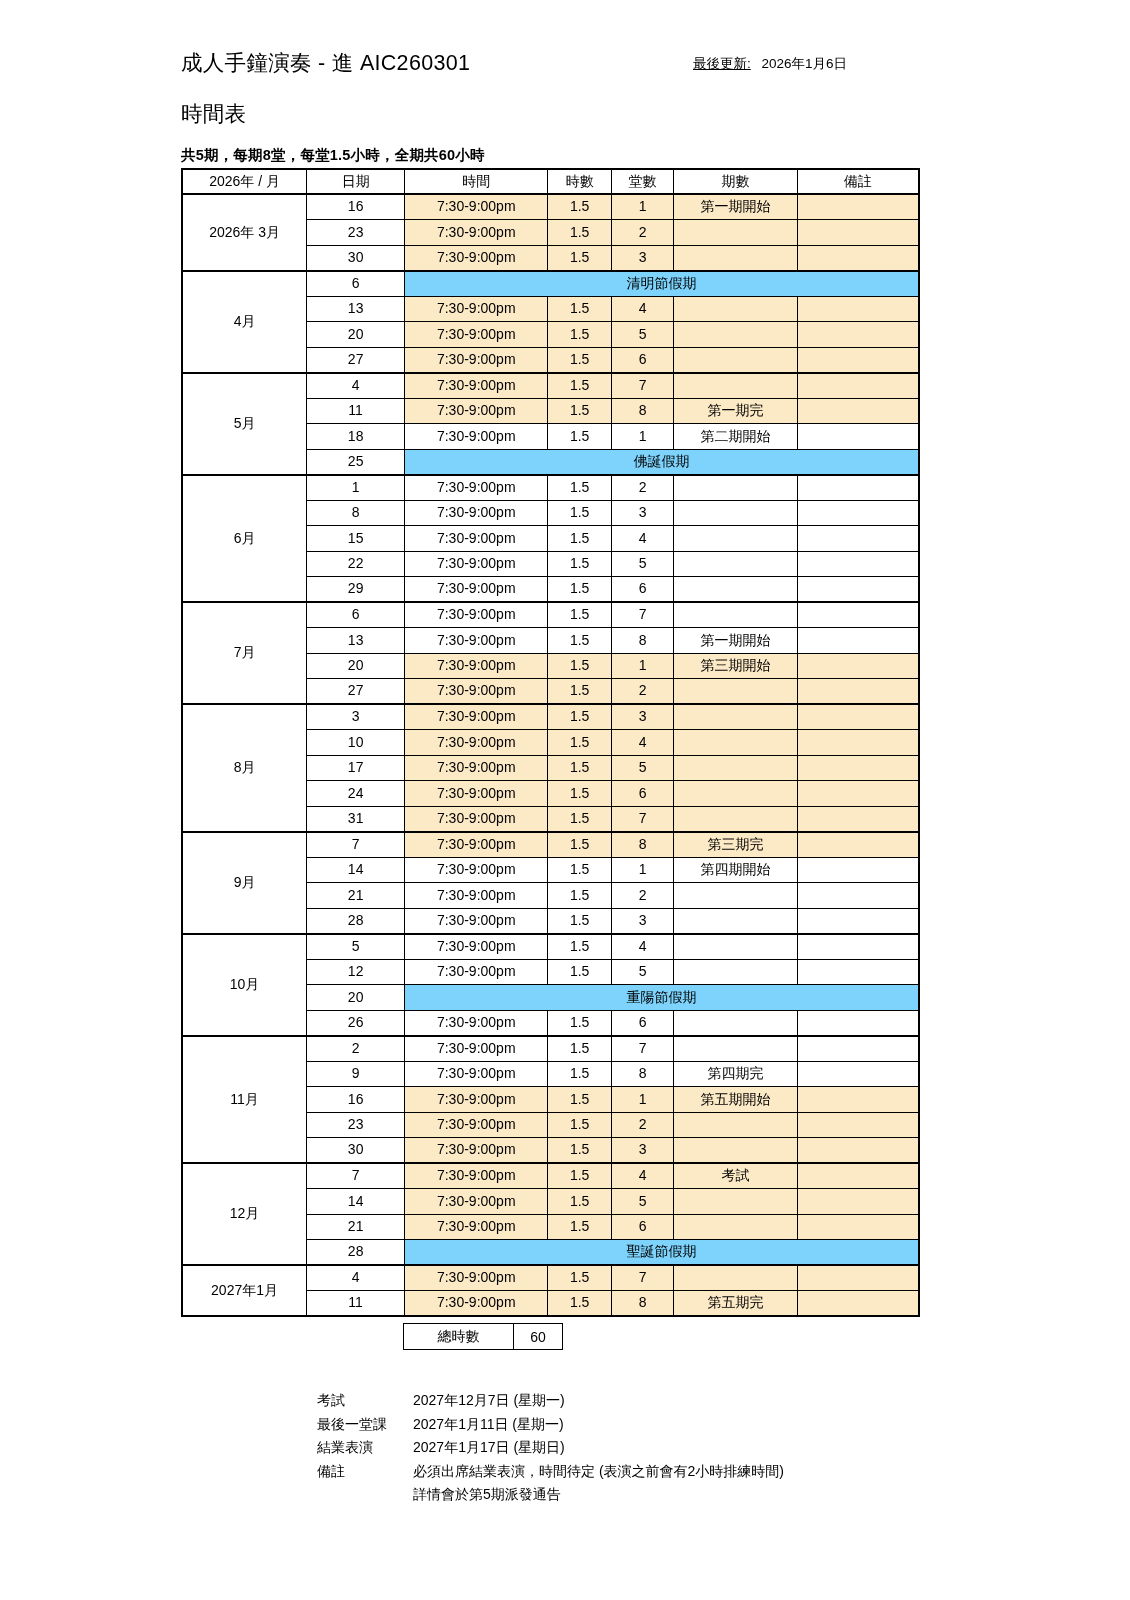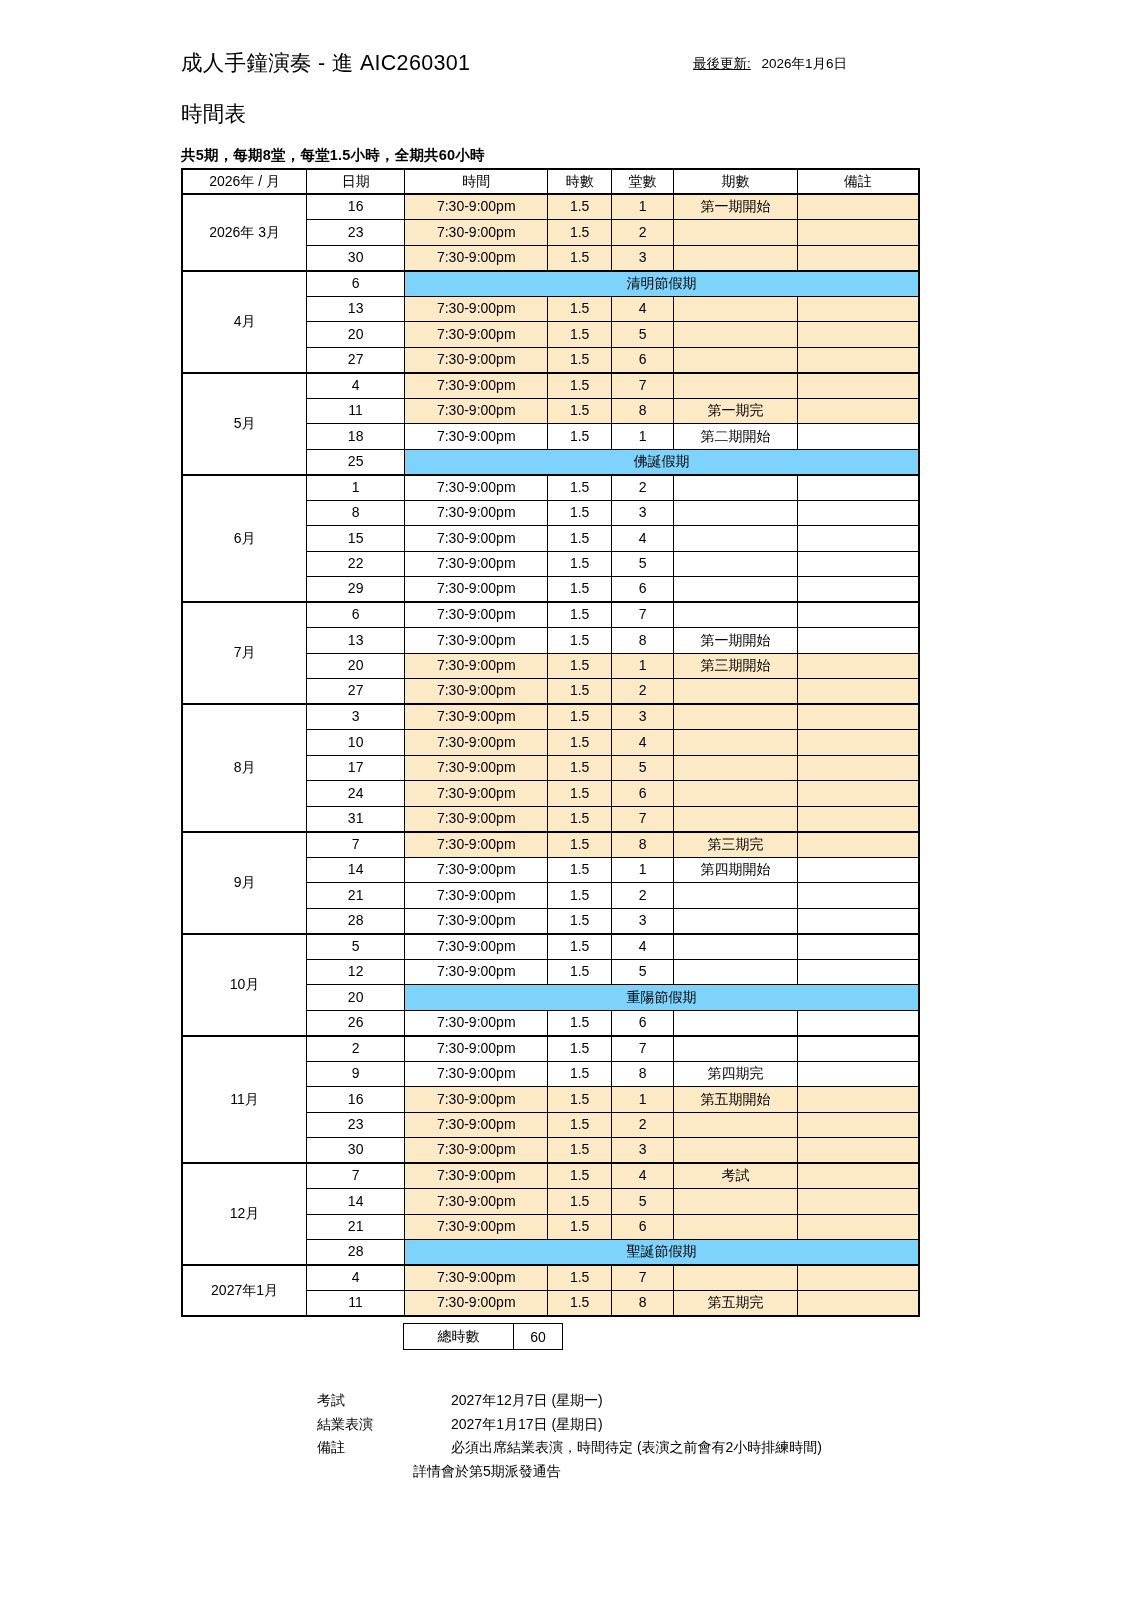--- a/index.html
+++ b/index.html
@@ -116,21 +116,21 @@
 
   
   .notes {
     position: absolute;
     left: 317px;
     top: 1392px;
     font-size: 14px;
   }
   .note-row { display: flex; align-items: flex-start; margin-bottom: 5.5px; }
   .note-lbl { width: 96px; flex: 0 0 96px; white-space: nowrap; }
-  .note-val { white-space: nowrap; margin-left: 38px; }
+  .note-val { white-space: nowrap; }
   .note-sub { margin-left: 96px; white-space: nowrap; }
 </style>
 </head>
 <body>
 
 <div class="page">
 
   <div class="hdr">
     <div class="hdr-row">
       <div class="title-block">
@@ -530,20 +530,24 @@
       </tbody>
     </table>
   </div>
 
   <div class="notes" id="notes">
       <div class="note-row">
         <div class="note-lbl">考試</div>
         <div class="note-val">2027年12月7日 (星期一)</div>
       </div>
       <div class="note-row">
+        <div class="note-lbl">最後一堂課</div>
+        <div class="note-val">2027年1月11日 (星期一)</div>
+      </div>
+      <div class="note-row">
         <div class="note-lbl">結業表演</div>
         <div class="note-val">2027年1月17日 (星期日)</div>
       </div>
       <div class="note-row">
         <div class="note-lbl">備註</div>
         <div class="note-val">必須出席結業表演，時間待定 (表演之前會有2小時排練時間)</div>
       </div>
       <div class="note-sub">詳情會於第5期派發通告</div>
     </div>
 

